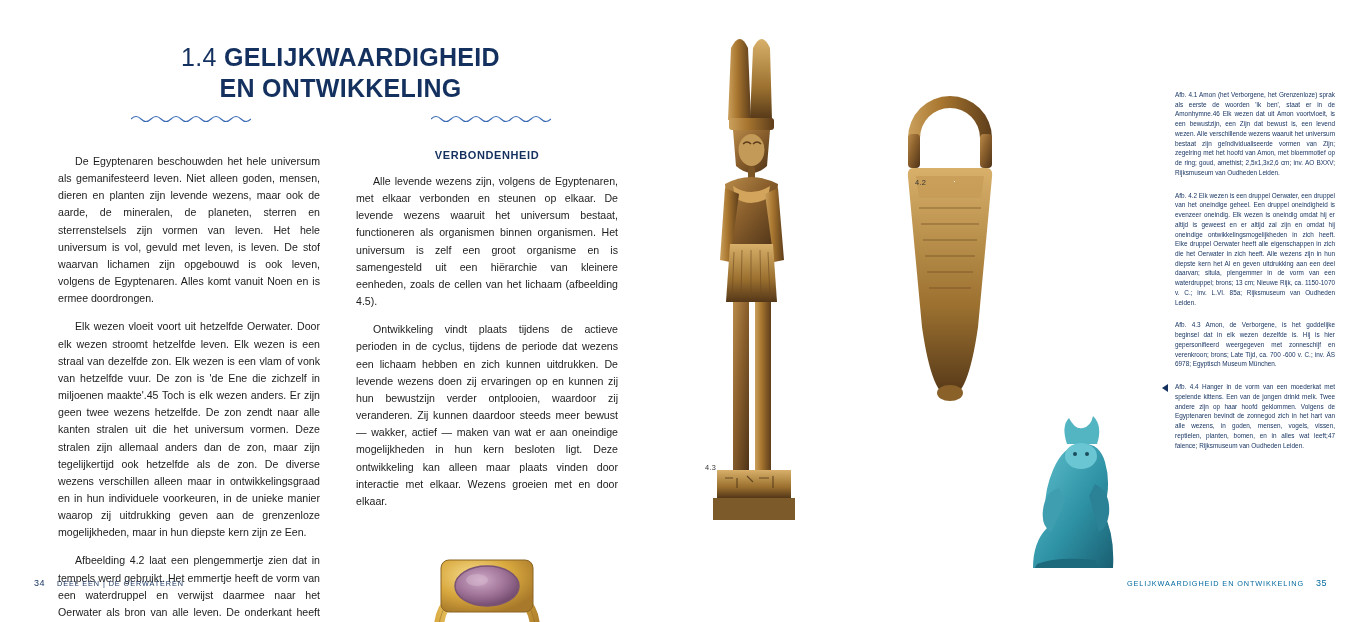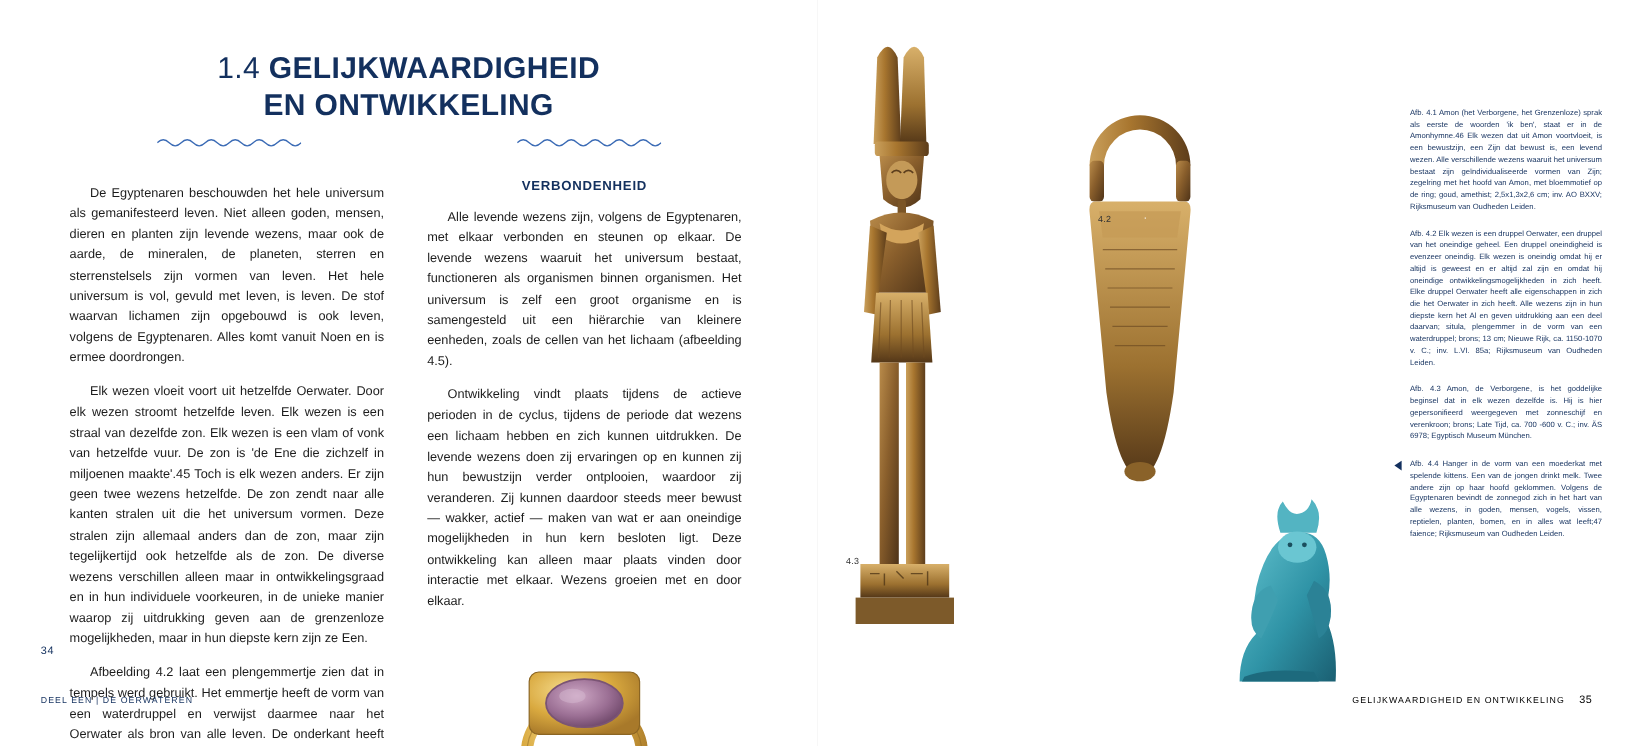--- a/index.html
+++ b/index.html
@@ -83,21 +83,20 @@
     margin: 26px auto 0 auto;
     width: 180px;
     position: relative;
   }
 
   .footer-left {
     position: absolute;
     left: 34px; bottom: 34px;
     display: flex; align-items: baseline; gap: 12px;
     color: #13305e;
-    flex-direction: column;
   }
   .folio { font-size: 9px; letter-spacing: 0.5px; }
   .running { font-size: 7.3px; letter-spacing: 0.9px; margin-top: 20px; }
 
   
   .page-right {
     width: 680px; height: 622px;
     position: relative;
     background: #ffffff;
   }
@@ -130,21 +129,21 @@
   .plate-label {
     position: absolute;
     font-size: 7.4px;
     color: #333;
     letter-spacing: 0.3px;
   }
   .footer-right {
     position: absolute;
     right: 34px; bottom: 34px;
     display: flex; align-items: baseline; gap: 12px;
-    color: #000000;
+    color: #0369a1;
   }
   .footer-right .running { font-size: 7.3px; letter-spacing: 0.9px; }
 </style>
 </head>
 <body>
 
 <div class="spread">
 
   <div class="page-left">
 

